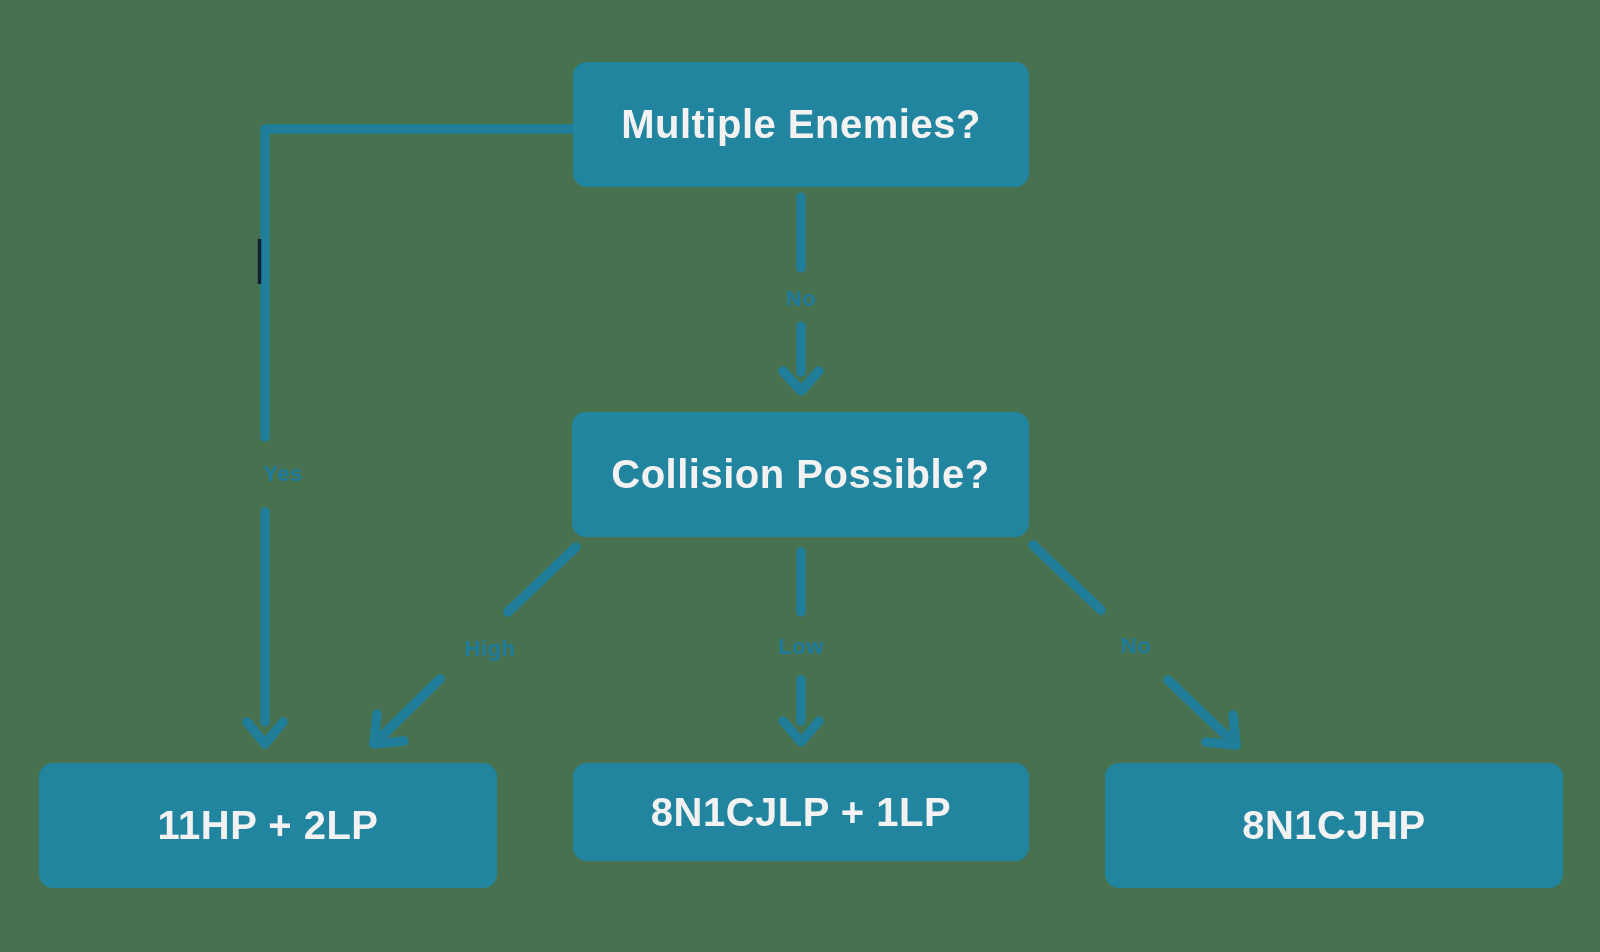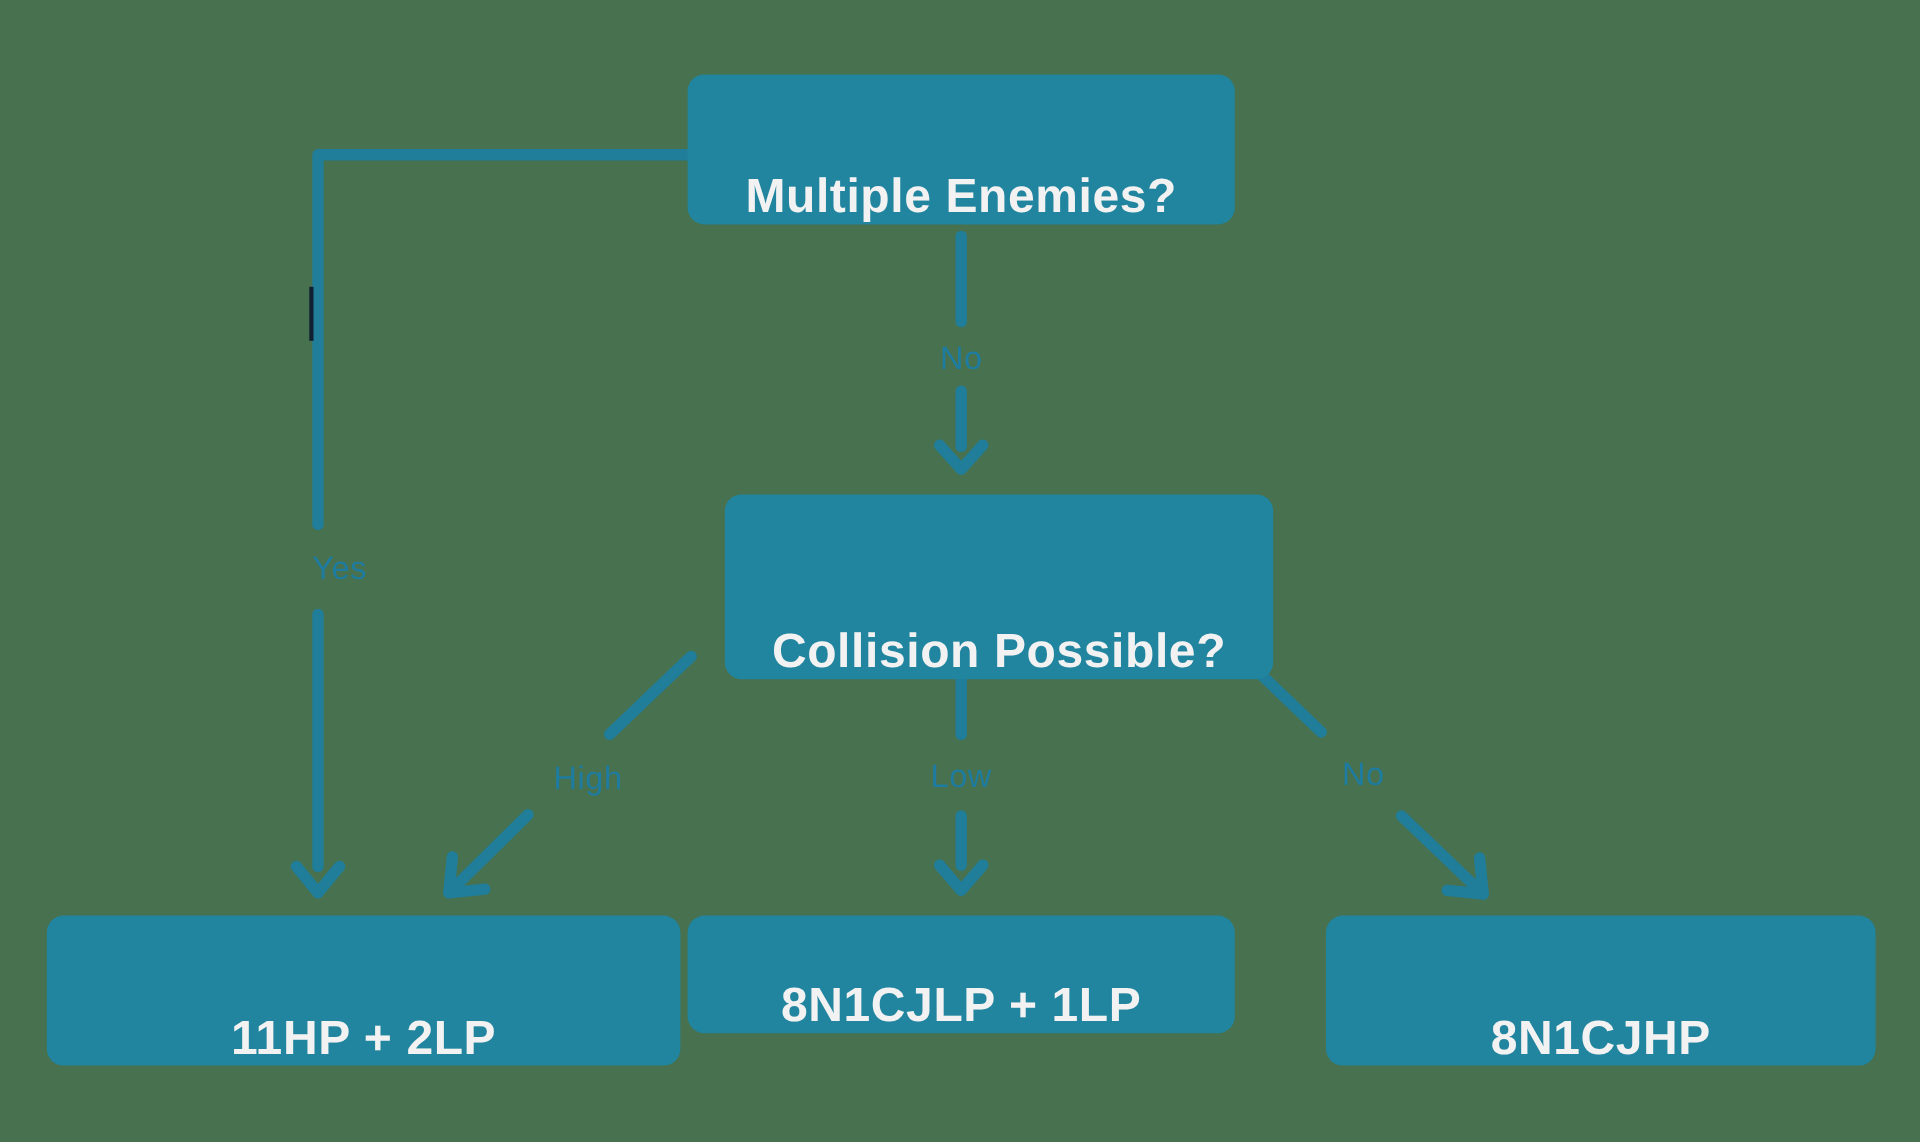--- a/index.html
+++ b/index.html
@@ -32,37 +32,37 @@
   .connector-layer path.stray{
     stroke:#102030;
     stroke-width:3.5;
     stroke-linecap:butt;
   }
   .node{
     position:absolute;
     background:var(--node-fill);
     border-radius:14px;
     color:var(--node-text);
-    display:flex;align-items:flex-end;justify-content:center;
+    display:flex;align-items:center;justify-content:center;
     font-size:40px;
     font-weight:600;
     letter-spacing:0.5px;
     text-align:center;
   }
   .n-top{left:573px;top:62px;width:456px;height:125px;}
-  .n-mid{left:572px;top:412px;width:457px;height:154px;margin-left:32px;}
-  .n-out-left{left:39px;top:763px;width:528px;height:125px;}
+  .n-mid{left:572px;top:412px;width:457px;height:125px;}
+  .n-out-left{left:39px;top:763px;width:458px;height:125px;}
   .n-out-mid{left:573px;top:763px;width:456px;height:98px;}
   .n-out-right{left:1105px;top:763px;width:458px;height:125px;}
   .edge-label{
     position:absolute;
     transform:translate(-50%,-50%);
     color:var(--edge-label);
-    font-size:27px;
-    font-weight:400;
+    font-size:22px;
+    font-weight:700;
     letter-spacing:0.5px;
     white-space:nowrap;
   }
   .lbl-no{left:801px;top:299px;}
   .lbl-yes{left:263px;top:474px;margin-left:20px;}
   .lbl-high{left:490px;top:649px;}
   .lbl-low{left:801px;top:647px;text-align:center;}
   .lbl-no2{left:1136px;top:646px;}
 </style>
 </head>

